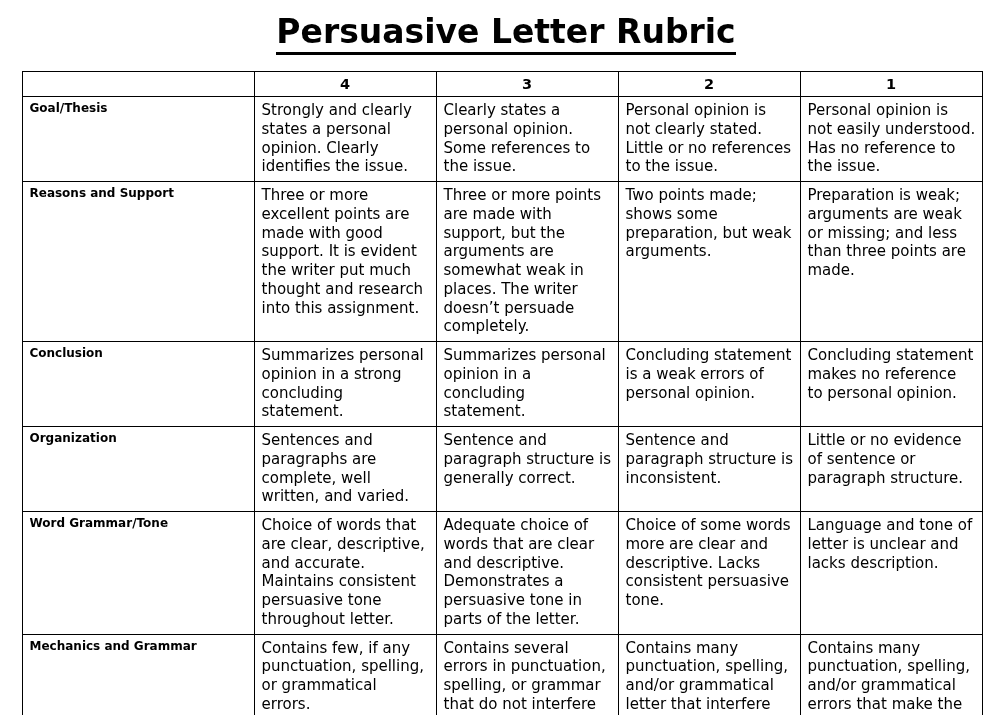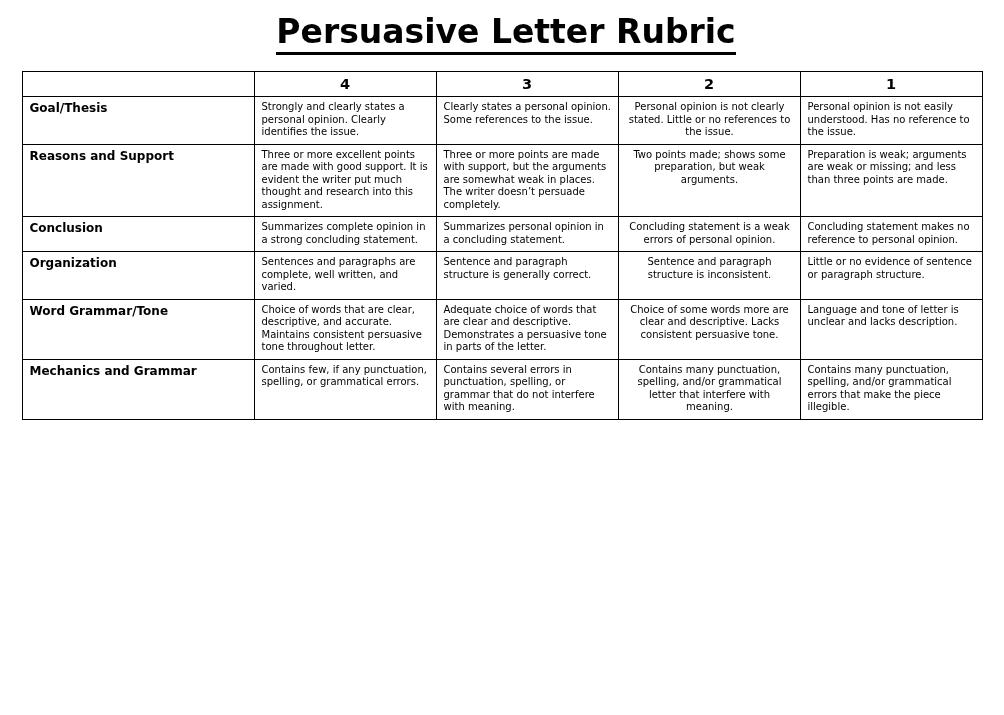--- a/index.html
+++ b/index.html
@@ -36,21 +36,21 @@
   table.rubric {
     border-collapse: collapse;
     width: 944px;
     margin: 16px auto 0 auto;
     table-layout: fixed;
   }
   table.rubric th, table.rubric td {
     border: 1px solid #000000;
     vertical-align: top;
     padding: 4px 6px 5px 7px;
-    font-size: 10px;
+    font-size: 15px;
     line-height: 1.25;
   }
   table.rubric th.corner {
     width: 218px;
     border: 1px solid #000000;
   }
   table.rubric th.score {
     text-align: center;
     font-weight: bold;
     font-size: 14.5px;
@@ -60,21 +60,21 @@
   table.rubric td.crit {
     font-weight: bold;
     font-size: 12px;
     width: 218px;
   }
   table.rubric td.cell {
     width: 181px;
   }
   .col4 { width: 181px; }
   .col3 { width: 181px; }
-  .col2 { width: 181px; text-align: center; }
+  .col2 { width: 181px; }
   .col1 { width: 181px; }
 </style>
 </head>
 <body>
 
 <div class="page">
 
   <h1 class="title"><span>Persuasive Letter Rubric</span></h1>
 
   <table class="rubric">
@@ -100,21 +100,21 @@
       <tr>
         <td class="crit">Reasons and Support</td>
         <td class="cell col4">Three or more excellent points are made with good support. It is evident the writer put much thought and research into this assignment.</td>
         <td class="cell col3">Three or more points are made with support, but the arguments are somewhat weak in places. The writer doesn’t persuade completely.</td>
         <td class="cell col2">Two points made; shows some preparation, but weak arguments.</td>
         <td class="cell col1">Preparation is weak; arguments are weak or missing; and less than three points are made.</td>
       </tr>
 
       <tr>
         <td class="crit">Conclusion</td>
-        <td class="cell col4">Summarizes complete opinion in a strong concluding statement.</td>
+        <td class="cell col4">Summarizes personal opinion in a strong concluding statement.</td>
         <td class="cell col3">Summarizes personal opinion in a concluding statement.</td>
         <td class="cell col2">Concluding statement is a weak errors of personal opinion.</td>
         <td class="cell col1">Concluding statement makes no reference to personal opinion.</td>
       </tr>
 
       <tr>
         <td class="crit">Organization</td>
         <td class="cell col4">Sentences and paragraphs are complete, well written, and varied.</td>
         <td class="cell col3">Sentence and paragraph structure is generally correct.</td>
         <td class="cell col2">Sentence and paragraph structure is inconsistent.</td>

